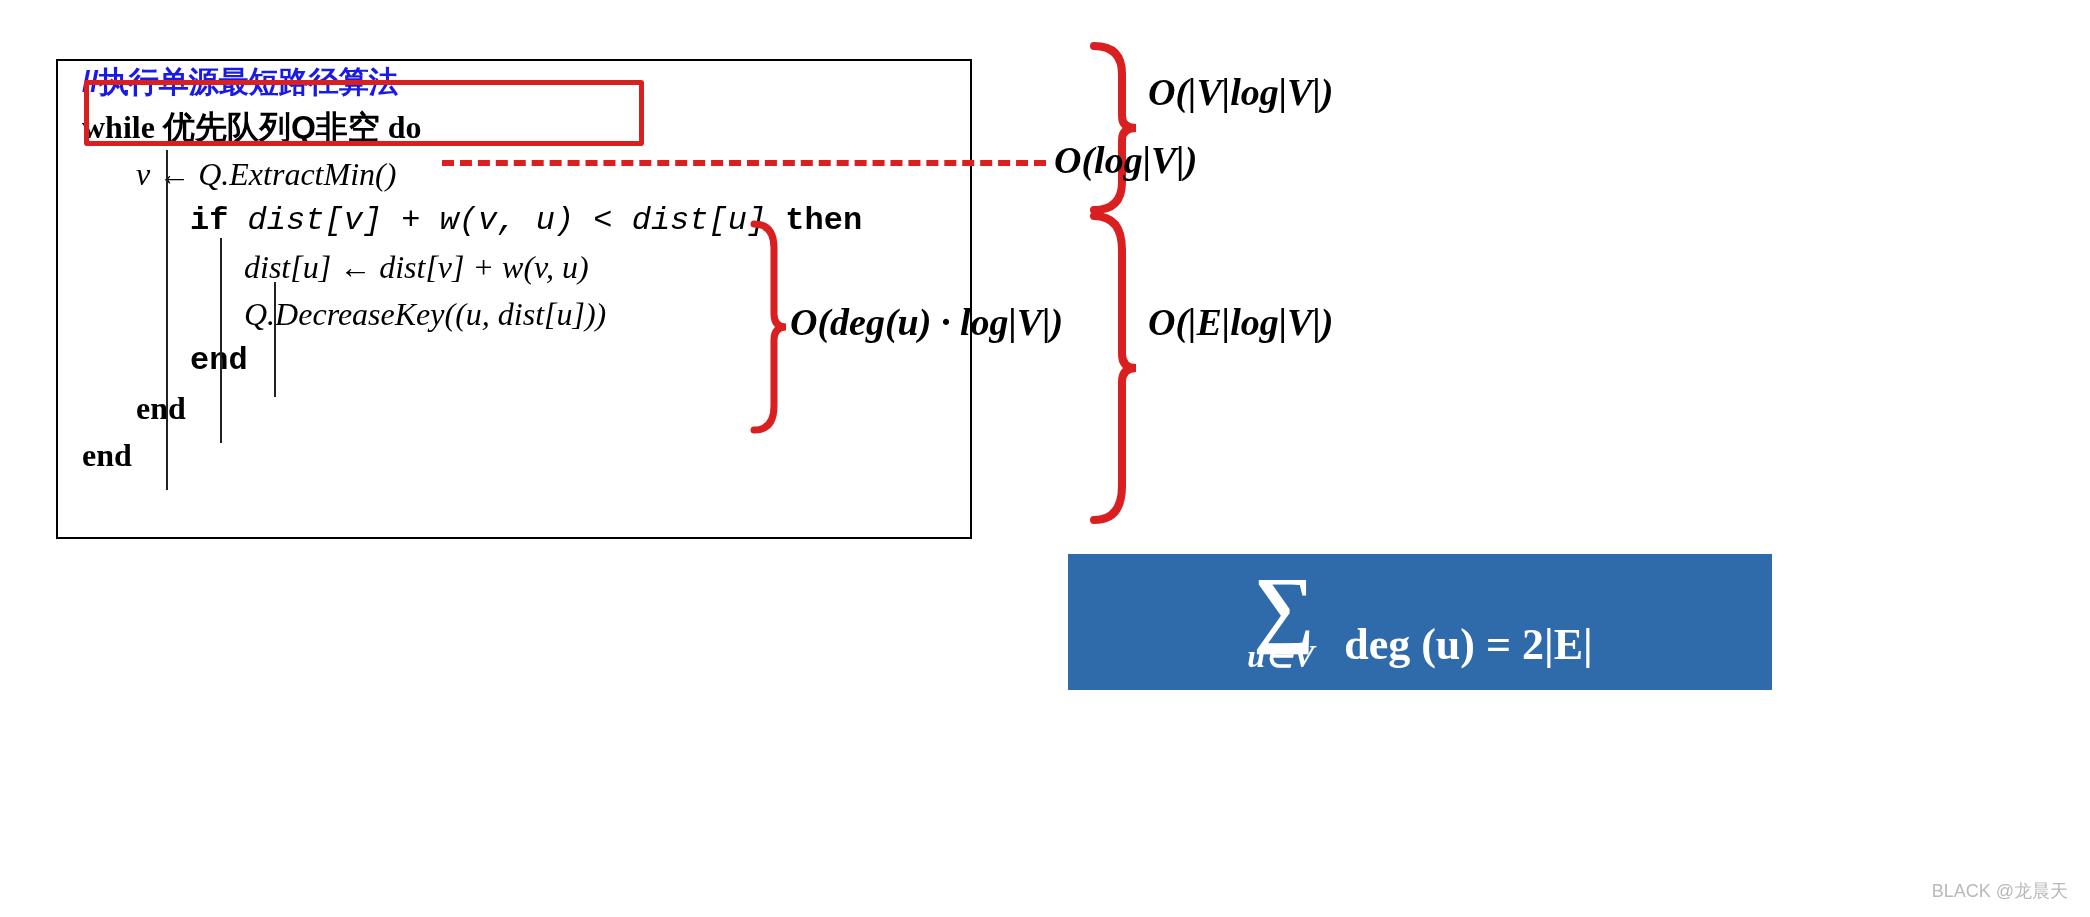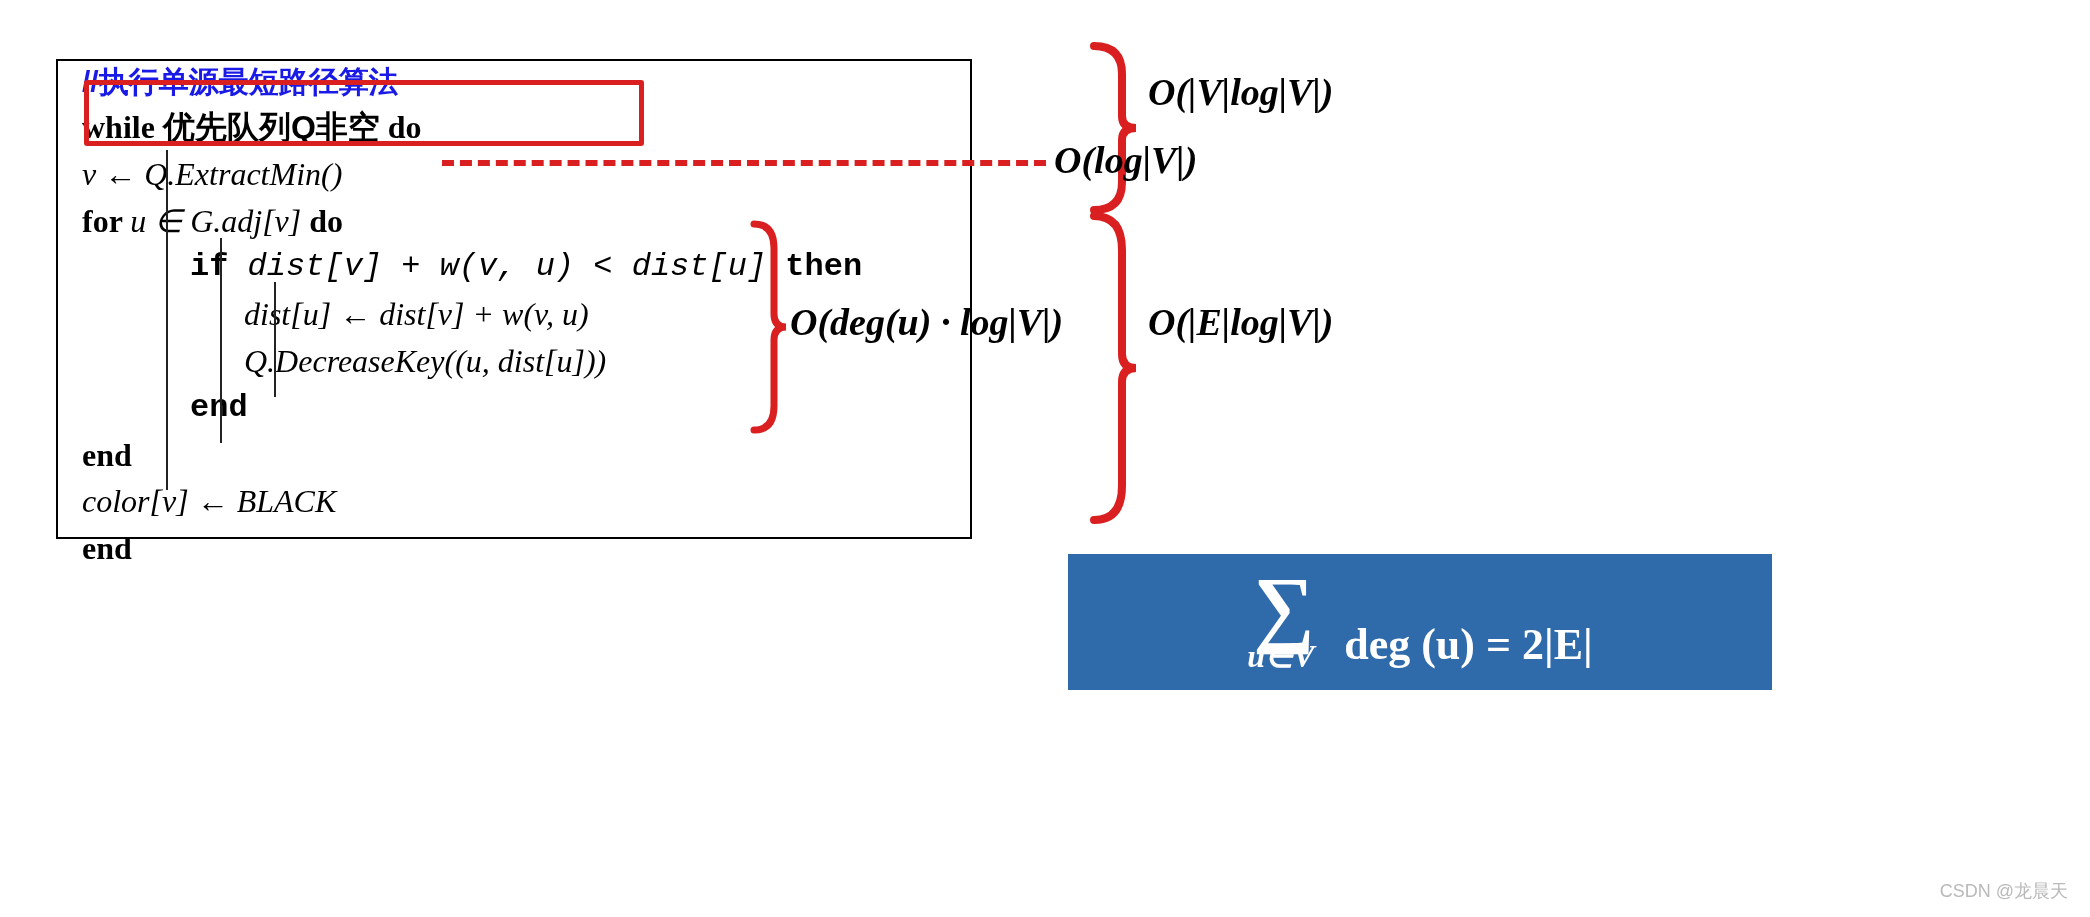--- a/index.html
+++ b/index.html
@@ -29,21 +29,21 @@
     color: #1a1ae6;
     font-weight: bold;
     font-family: Arial, sans-serif;
     font-size: 30px;
     margin-bottom: 2px;
   }
   .line { margin: 2px 0; }
   .kw { font-weight: bold; }
   .cn { font-family: "Microsoft YaHei","SimHei",sans-serif; font-weight: bold; }
   .m { font-style: italic; }
-  .indent1 { }
+  .indent1 { margin-left: 54px; }
   .indent2 { margin-left: 108px; font-family: Liberation Mono, monospace; }
   .indent3 { margin-left: 162px; }
 
   
   .vbar { position: absolute; width: 2px; background: #222; }
   .vbar.b1 { left: 166px; top: 150px; height: 340px; }
   .vbar.b2 { left: 220px; top: 238px; height: 205px; }
   .vbar.b3 { left: 274px; top: 282px; height: 115px; }
 
   
@@ -122,33 +122,29 @@
 
   <div class="algo-box">
     <div class="comment">//执行单源最短路径算法</div>
 
     <div class="line">
       <span class="kw">while </span><span class="cn">优先队列Q非空</span><span class="kw"> do</span>
     </div>
 
     <div class="line indent1 m">v ← Q.ExtractMin()</div>
 
-    <div class="line indent1">
-      <span class="kw">for </span><span class="m">u ∈ G.adj[v]</span><span class="kw"> do</span>
-    </div>
 
     <div class="line indent2">
       <span class="kw">if </span><span class="m">dist[v] + w(v, u) &lt; dist[u]</span><span class="kw"> then</span>
     </div>
 
     <div class="line indent3 m">dist[u] ← dist[v] + w(v, u)</div>
     <div class="line indent3 m">Q.DecreaseKey((u, dist[u]))</div>
     <div class="line indent2 kw">end</div>
     <div class="line indent1 kw">end</div>
-    <div class="line indent1 m">color[v] ← BLACK</div>
     <div class="line kw">end</div>
   </div>
 
   <div class="vbar b1"></div>
   <div class="vbar b2"></div>
   <div class="vbar b3"></div>
 
   <div class="hl"></div>
 
   <div class="dashed"></div>
@@ -178,14 +174,14 @@
   </div>
 
   <div class="formula-box">
     <span class="sigma-wrap">
       <span class="sigma">∑</span>
       <span class="sigma-sub">u∈V</span>
     </span>
     <span class="formula-body">deg (u) = 2|E|</span>
   </div>
 
-  <div class="watermark">CSDN @龙晨天</div>
+  <div class="watermark">BLACK @龙晨天</div>
 </div>
 
 </body></html>

